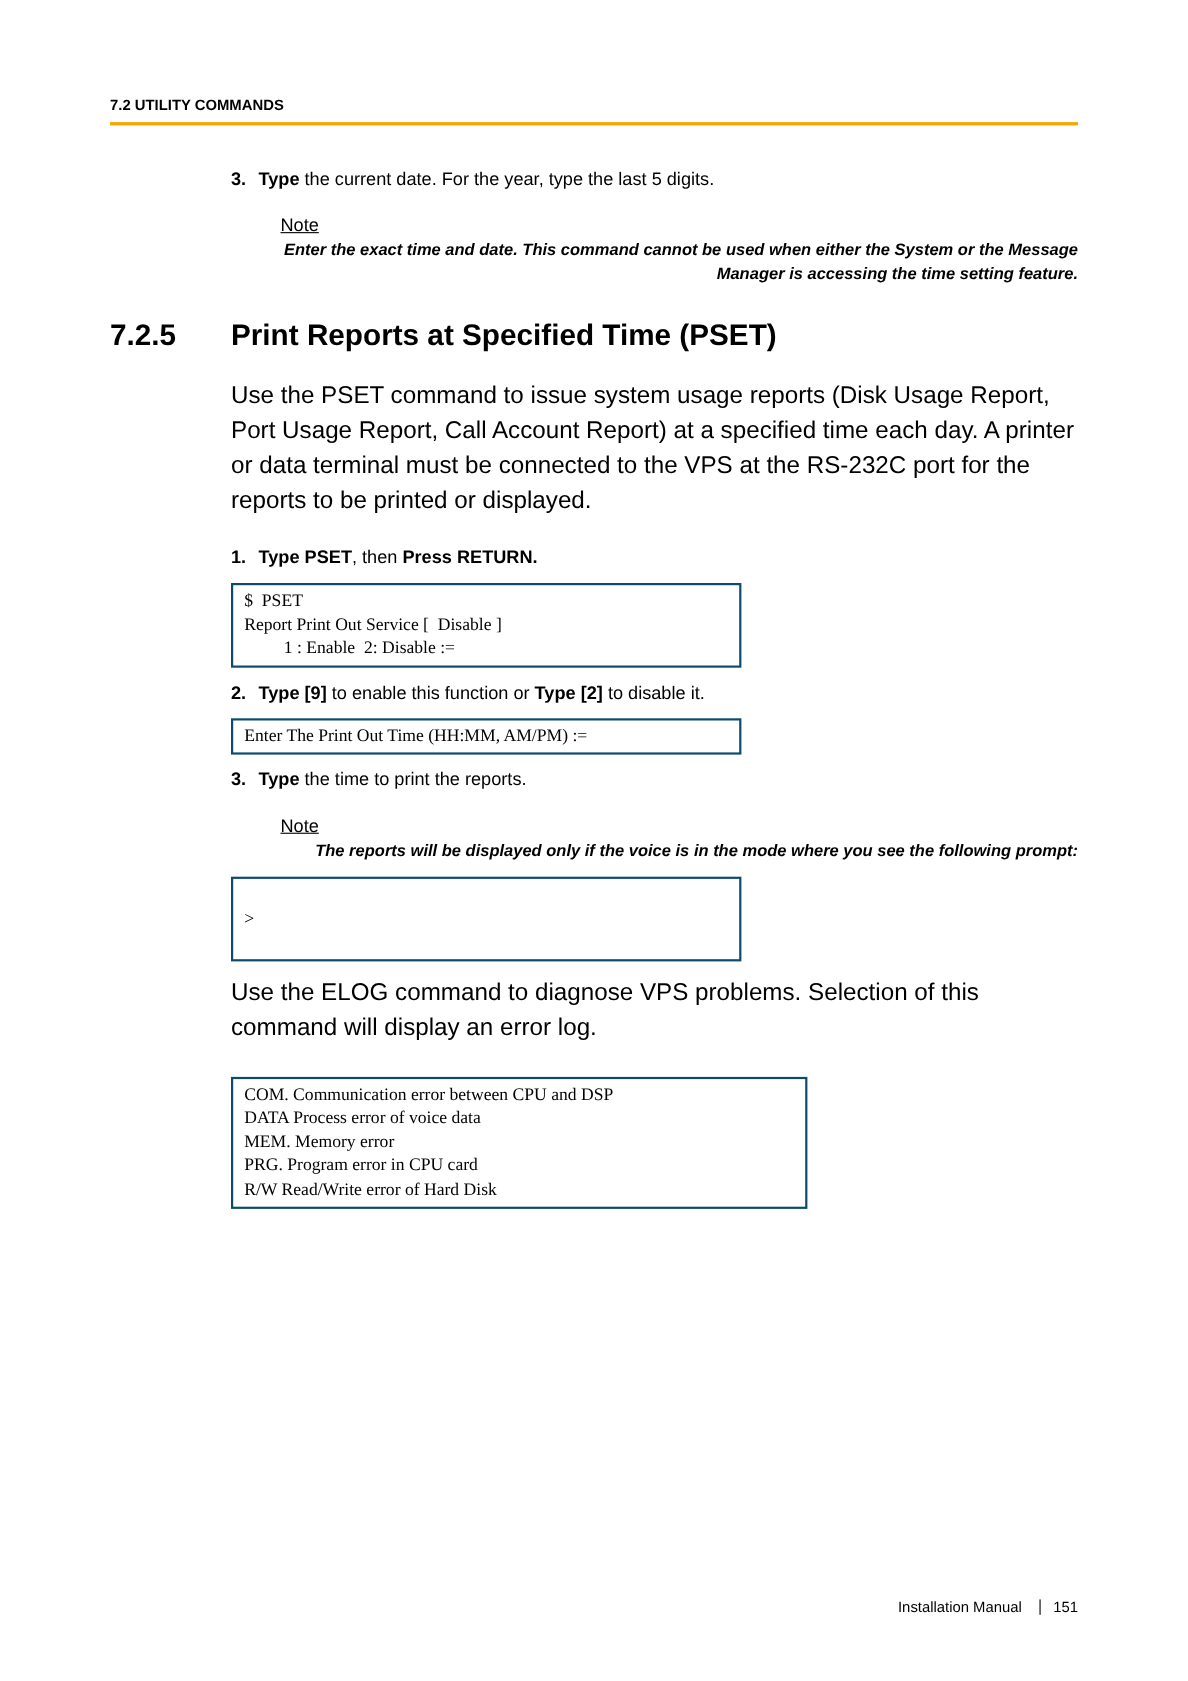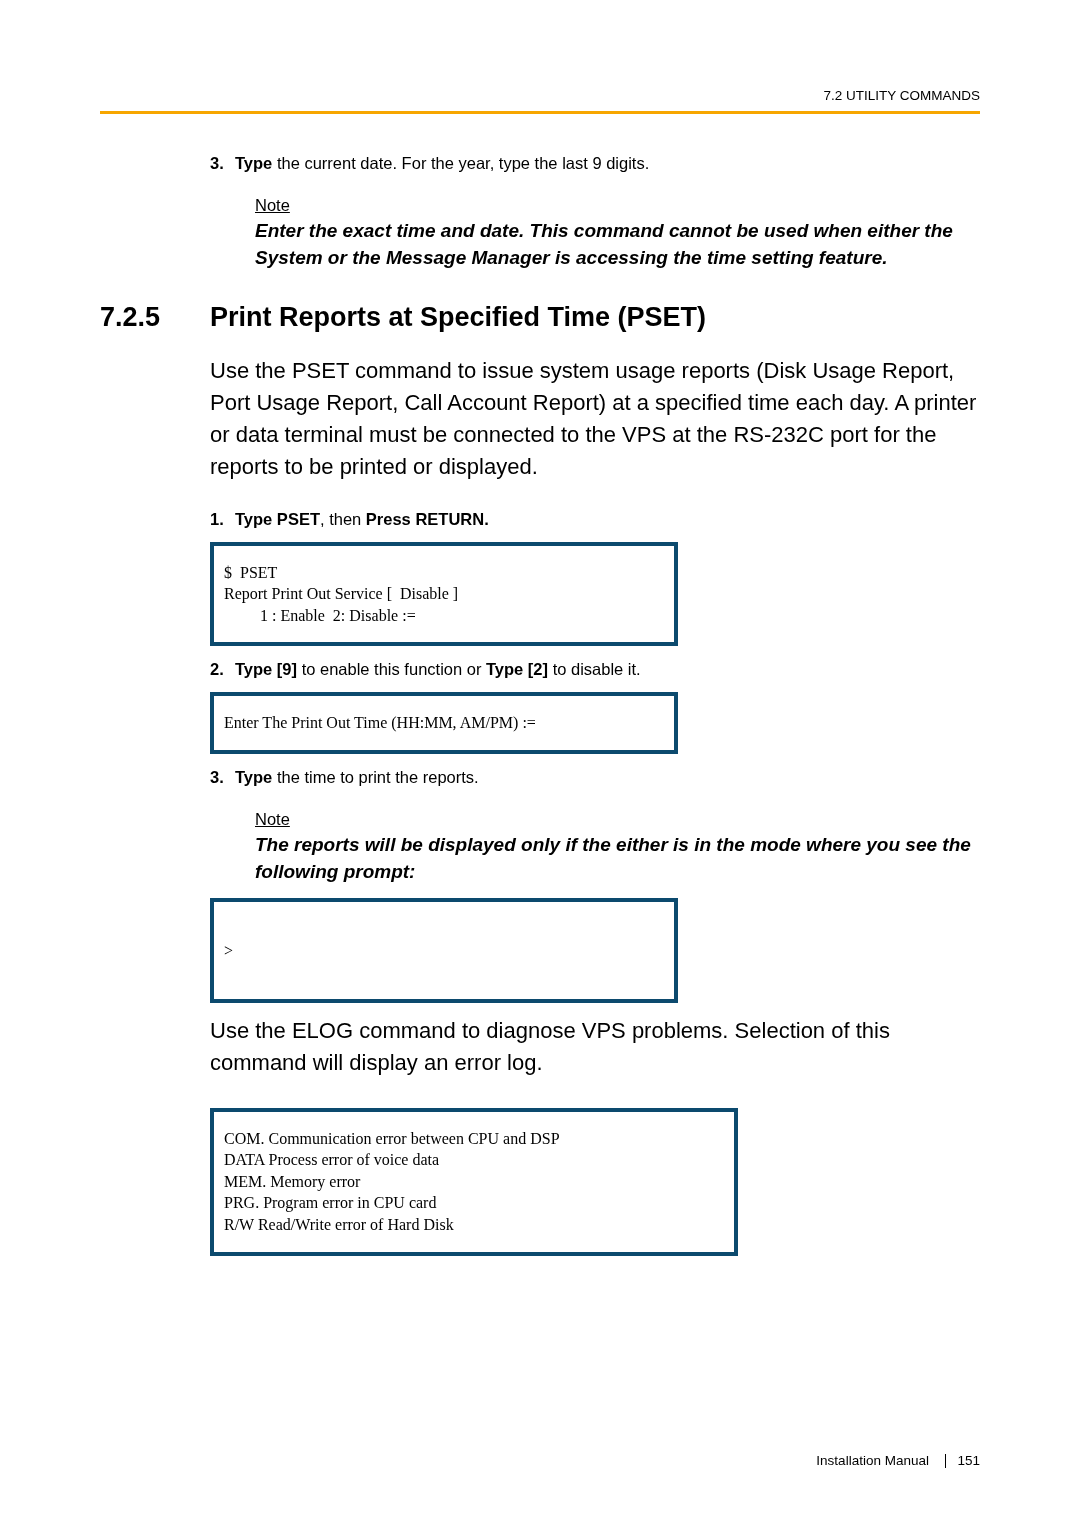--- a/index.html
+++ b/index.html
@@ -10,22 +10,22 @@
     color: #000;
   }
   .page {
     width: 1080px;
     height: 1528px;
     box-sizing: border-box;
     padding: 88px 100px 60px 100px;
     position: relative;
   }
   .header-right {
-    text-align: right;
-    font-weight: normal;
+    text-align: left;
+    font-weight: bold;
     font-size: 13.5px;
     margin-bottom: 8px;
   }
   .orange-rule {
     border: none;
     border-top: 3px solid #f7a600;
     margin: 0 0 38px 0;
   }
   .body-area {
     margin-left: 110px;
@@ -53,41 +53,42 @@
   .note-heading {
     font-weight: normal;
     text-decoration: underline;
     font-size: 16.5px;
     display: inline-block;
     margin-bottom: 2px;
   }
   .note-text {
     font-weight: bold;
     font-style: italic;
-    font-size: 19px;
+    font-size: 15px;
     line-height: 1.45;
+    text-align: right;
   }
   .h2 {
     font-size: 27px;
     font-weight: bold;
     margin: 25px 0 22px 0;
     display: flex;
   }
   .h2-num {
     min-width: 110px;
   }
   .para {
     font-size: 22px;
     line-height: 1.45;
     margin: 0 0 25px 0;
   }
   .code-box {
-    border: 4px solid #0c4a6e;
+    border: 2px solid #0c4a6e;
     width: 440px;
-    padding: 16px 10px;
+    padding: 4px 10px;
     font-family: "Times New Roman", Times, serif;
     font-size: 16px;
     line-height: 1.35;
     margin: 8px 0 12px 0;
     white-space: pre-wrap;
   }
   .code-box.tall {
     width: 440px;
     min-height: 65px;
     display: flex;
@@ -113,21 +114,21 @@
 <div class="page">
 
   <div class="header-right">7.2 UTILITY COMMANDS</div>
   <hr class="orange-rule">
 
   <div class="body-area">
 
     <div class="ol-line">
       <span class="ol-num">3.</span>
       <span class="ol-body">
-        <span class="b">Type</span><span> the current date. For the year, type the last 9 digits.</span>
+        <span class="b">Type</span><span> the current date. For the year, type the last 5 digits.</span>
       </span>
     </div>
 
     <div class="note-block">
       <span class="note-heading">Note</span>
       <div class="note-text">Enter the exact time and date. This command cannot be used when either the System or the Message Manager is accessing the time setting feature.</div>
     </div>
   </div>
 
   <div class="h2">
@@ -160,21 +161,21 @@
 
     <div class="ol-line">
       <span class="ol-num">3.</span>
       <span class="ol-body">
         <span class="b">Type</span><span> the time to print the reports.</span>
       </span>
     </div>
 
     <div class="note-block" style="margin-bottom:12px;">
       <span class="note-heading">Note</span>
-      <div class="note-text">The reports will be displayed only if the either is in the mode where you see the following prompt:</div>
+      <div class="note-text">The reports will be displayed only if the voice is in the mode where you see the following prompt:</div>
     </div>
 
     <div class="code-box tall">&gt;</div>
   </div>
 
 
   <div class="body-area">
     <p class="para" style="margin-bottom:29px;">Use the ELOG command to diagnose VPS problems. Selection of this command will display an error log.</p>
 
     <div class="code-box" style="width:500px;">COM. Communication error between CPU and DSP

